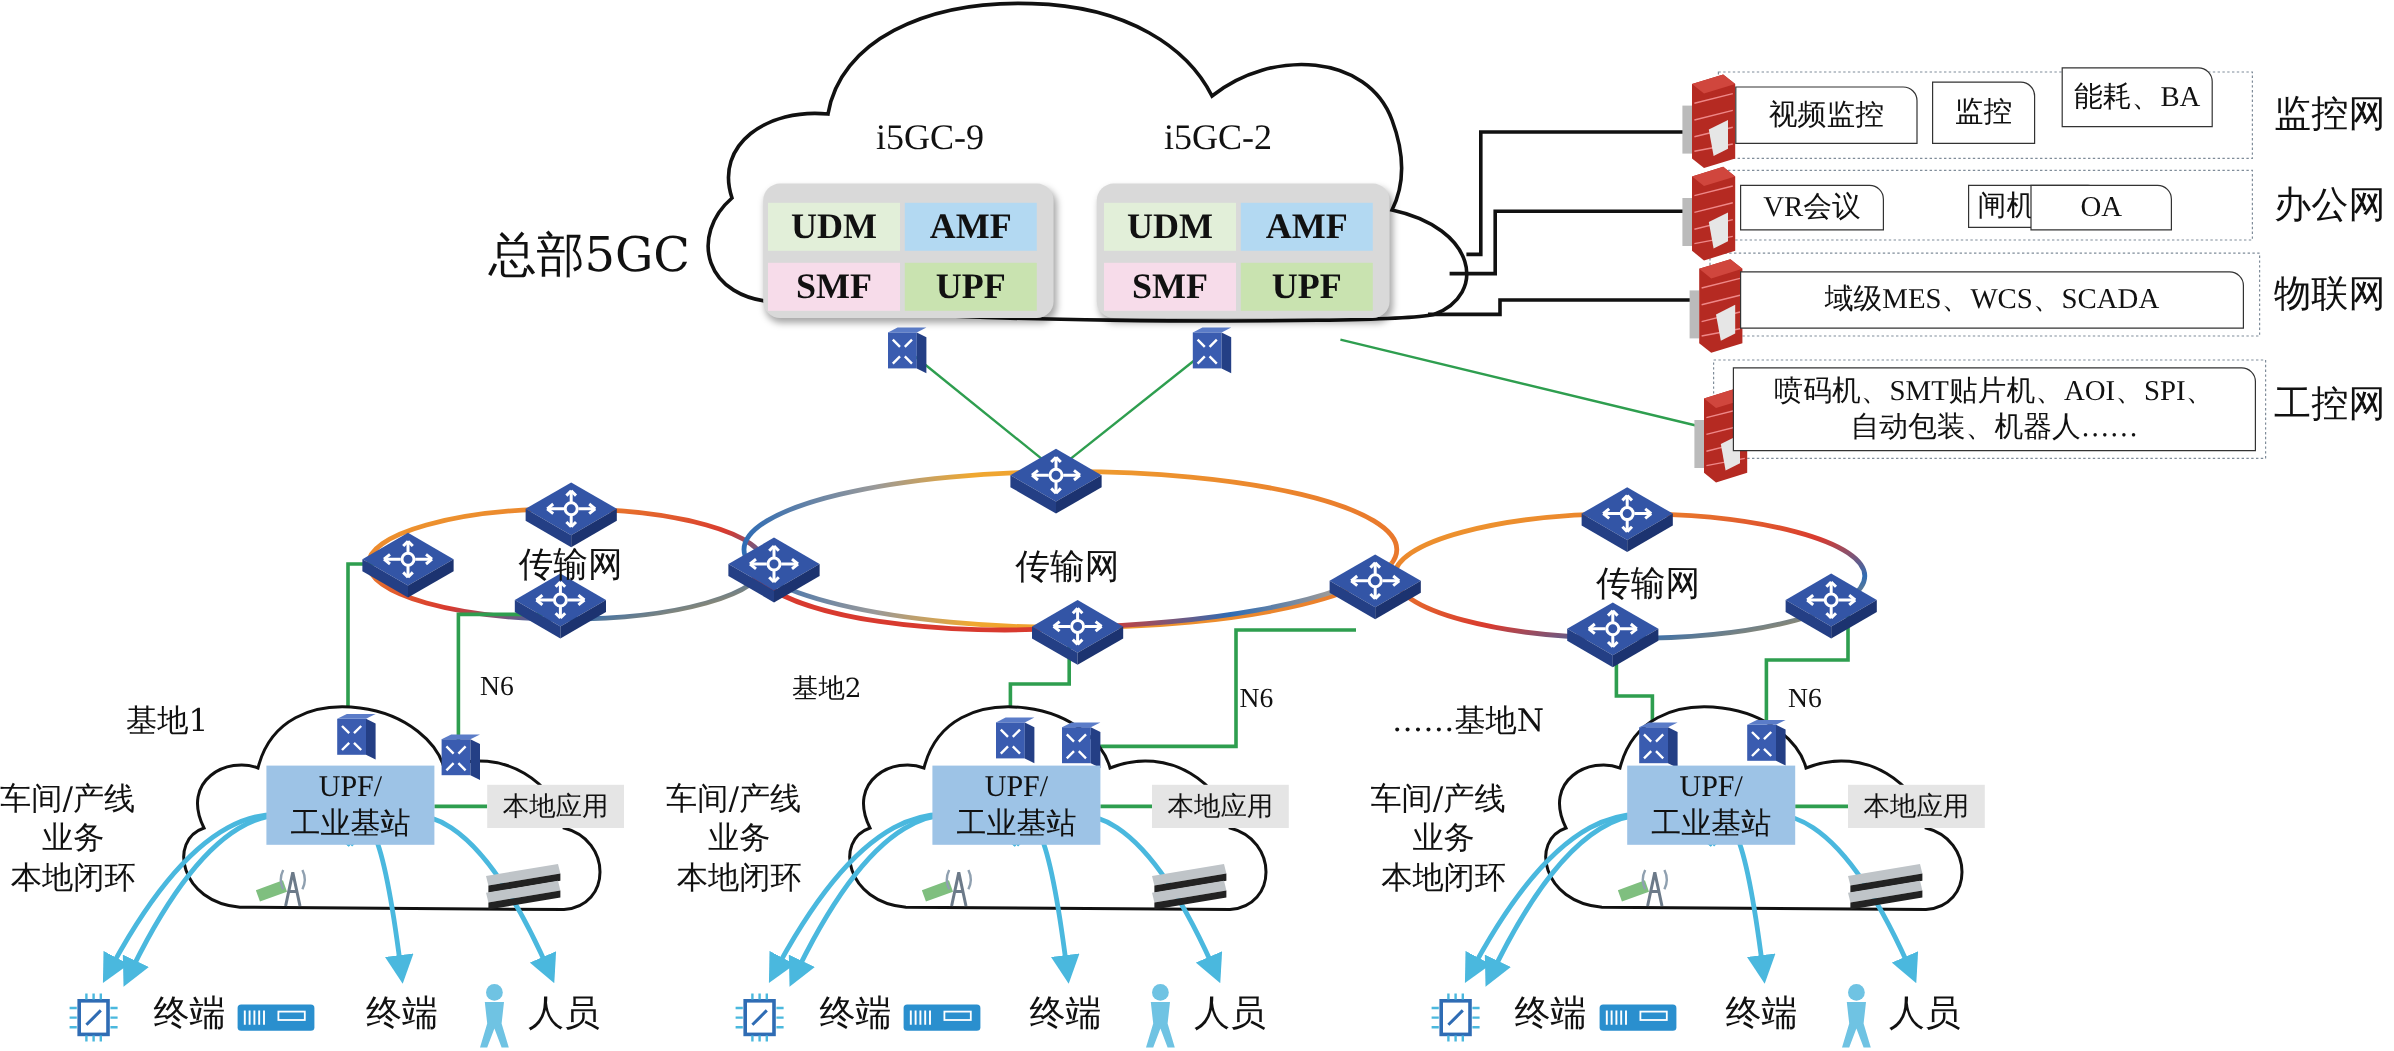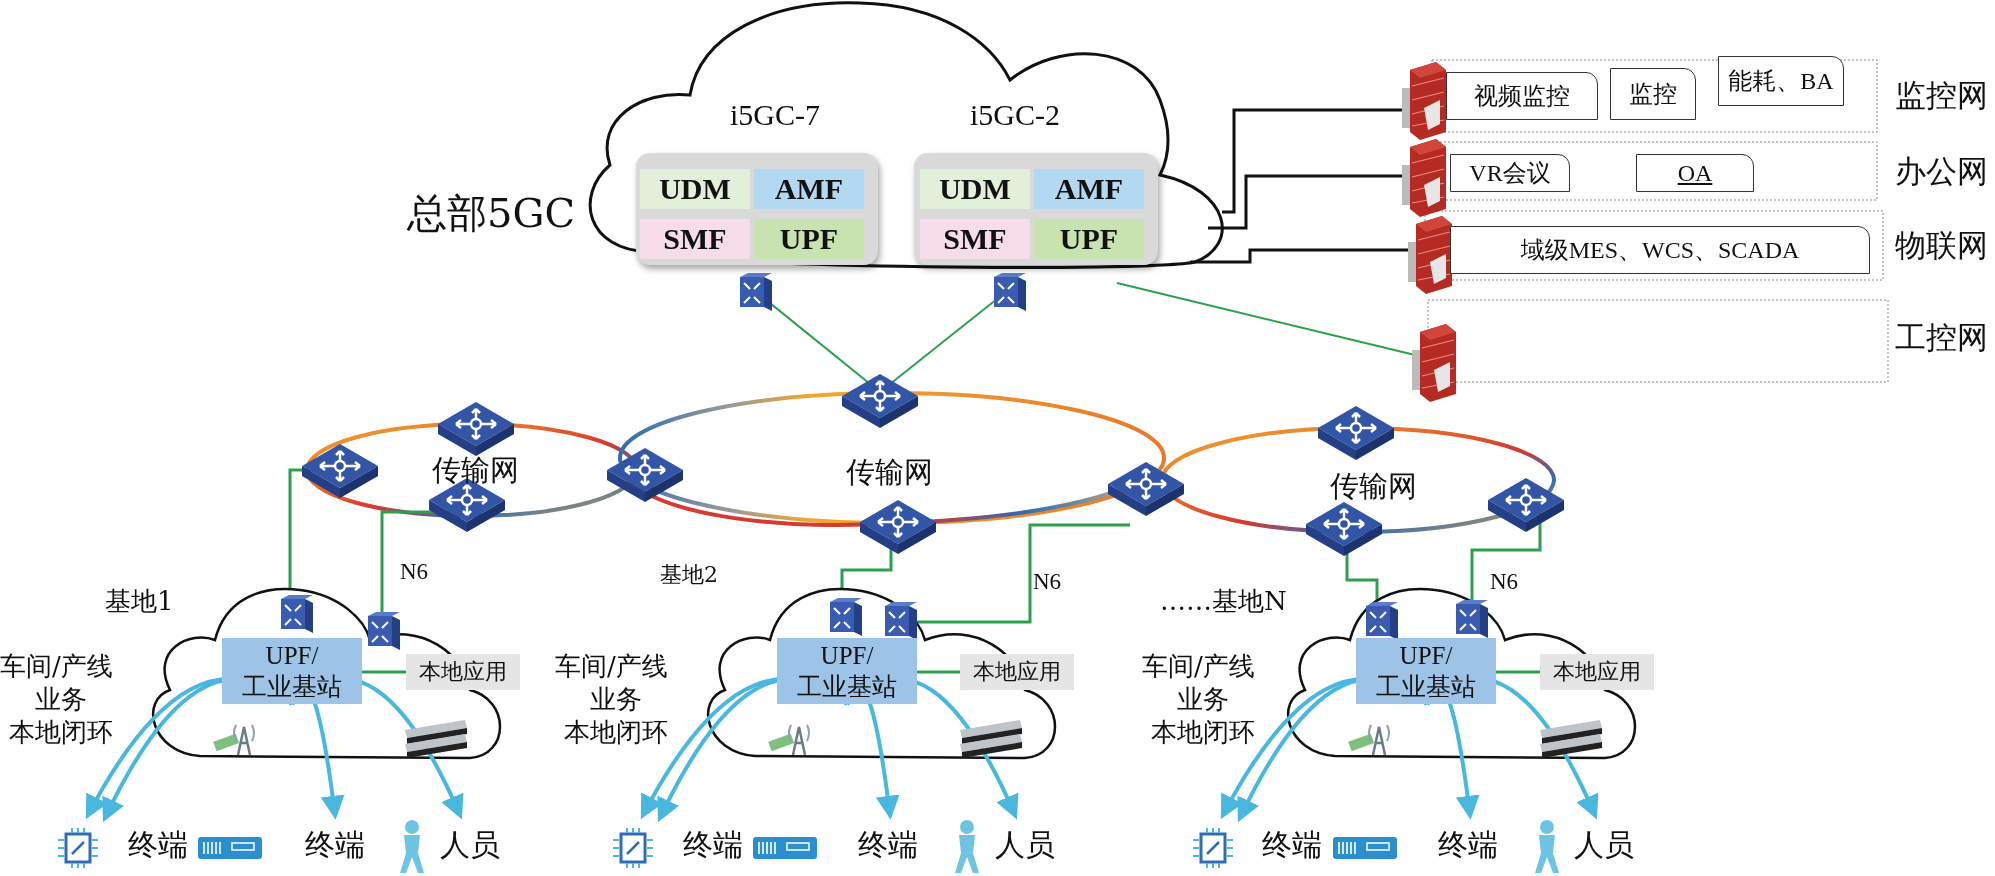--- a/index.html
+++ b/index.html
@@ -222,21 +222,21 @@
         </g>
         <g transform="translate(1547,845)">
           <circle cx="0" cy="-18" r="7" fill="#6fc3e3"></circle>
           <path d="M-8,-10 h16 l-2,18 l6,20 h-6 l-6,-16 l-6,16 h-6 l6,-20 z" fill="#6fc3e3"></path>
         </g>
       </g>
 </svg>
 
 <div class="lbl t-cn" style="left:407px;top:193px;font-size:40px;">总部5GC</div>
 
-<div class="lbl" style="left:730px;top:100px;font-size:30px;">i5GC-7</div>
+<div class="lbl" style="left:730px;top:100px;font-size:30px;">i5GC-9</div>
 <div class="corebox" style="left:636px;top:153px;width:242px;height:112px;">
   <div class="nf udm" style="left:4px;top:16px;width:110px;height:40px;">UDM</div>
   <div class="nf amf" style="left:118px;top:16px;width:110px;height:40px;">AMF</div>
   <div class="nf smf" style="left:4px;top:66px;width:110px;height:40px;">SMF</div>
   <div class="nf upf" style="left:118px;top:66px;width:110px;height:40px;">UPF</div>
 </div>
 
 <div class="lbl" style="left:970px;top:100px;font-size:30px;">i5GC-2</div>
 <div class="corebox" style="left:914px;top:153px;width:244px;height:112px;">
   <div class="nf udm" style="left:6px;top:16px;width:110px;height:40px;">UDM</div>
@@ -245,26 +245,30 @@
   <div class="nf upf" style="left:120px;top:66px;width:110px;height:40px;">UPF</div>
 </div>
 
 <div class="app" style="left:1446px;top:72px;width:150px;height:46px;">视频监控</div>
 <div class="app" style="left:1610px;top:68px;width:84px;height:50px;">监控</div>
 <div class="app" style="left:1718px;top:56px;width:124px;height:48px;">能耗、BA</div>
 <div class="lbl t-cn" style="left:1895px;top:80px;font-size:31px;">监控网</div>
 
 <div class="app" style="left:1450px;top:154px;width:118px;height:36px;">VR会议</div>
 <div class="app" style="left:1640px;top:154px;width:110px;height:34px;">闸机系统</div>
-<div class="app" style="left:1636px;top:154px;width:116px;height:36px;text-decoration:underline;">OA</div>
+<div class="app" style="left:1692px;top:154px;width:116px;height:36px;">OA</div>
 <div class="lbl t-cn" style="left:1895px;top:156px;font-size:31px;">办公网</div>
 
 <div class="app" style="left:1450px;top:226px;width:418px;height:46px;">域级MES、WCS、SCADA</div>
 <div class="lbl t-cn" style="left:1895px;top:230px;font-size:31px;">物联网</div>
 
+<div class="app" style="left:1444px;top:306px;width:434px;height:68px;flex-direction:column;">
+  <span>喷码机、SMT贴片机、AOI、SPI、</span>
+  <span>自动包装、机器人……</span>
+</div>
 <div class="lbl t-cn" style="left:1895px;top:322px;font-size:31px;">工控网</div>
 
 <div class="lbl t-cn" style="left:432px;top:456px;font-size:29px;">传输网</div>
 <div class="lbl t-cn" style="left:846px;top:458px;font-size:29px;">传输网</div>
 <div class="lbl t-cn" style="left:1330px;top:472px;font-size:29px;">传输网</div>
 
 <div id="bases">
       <div class="lbl t-cn" style="left: 105px; top: 588px; font-size: 26px;">基地1</div>
       <div class="lbl" style="left: 400px; top: 560px; font-size: 23px;">N6</div>
       <div class="lbl t-cn" style="left: 0px; top: 653px; font-size: 26px;">车间/产线</div>

